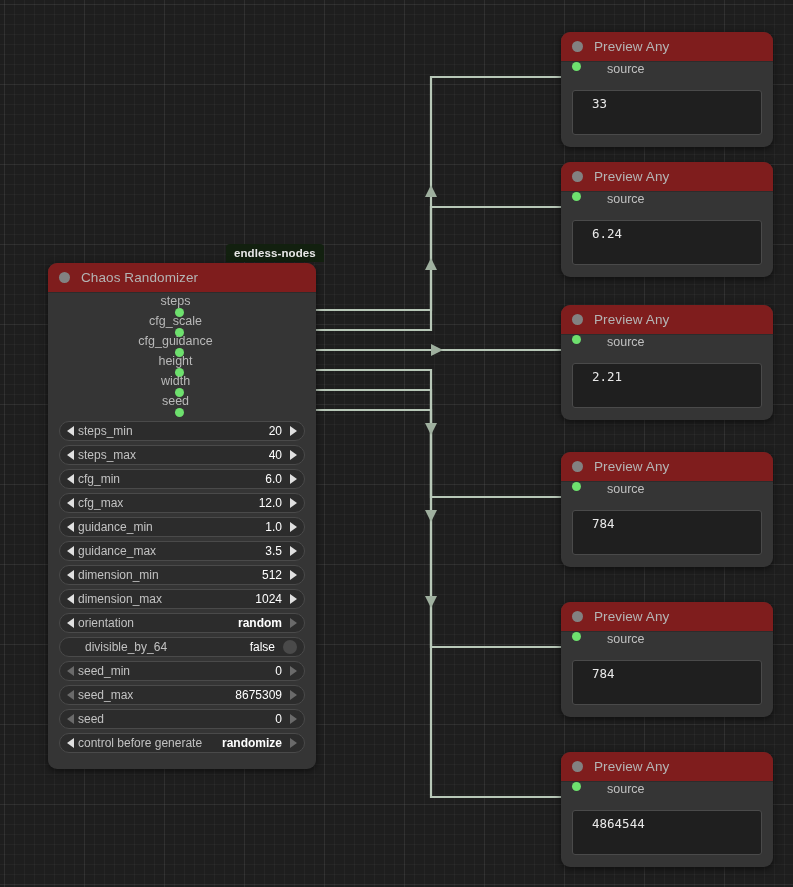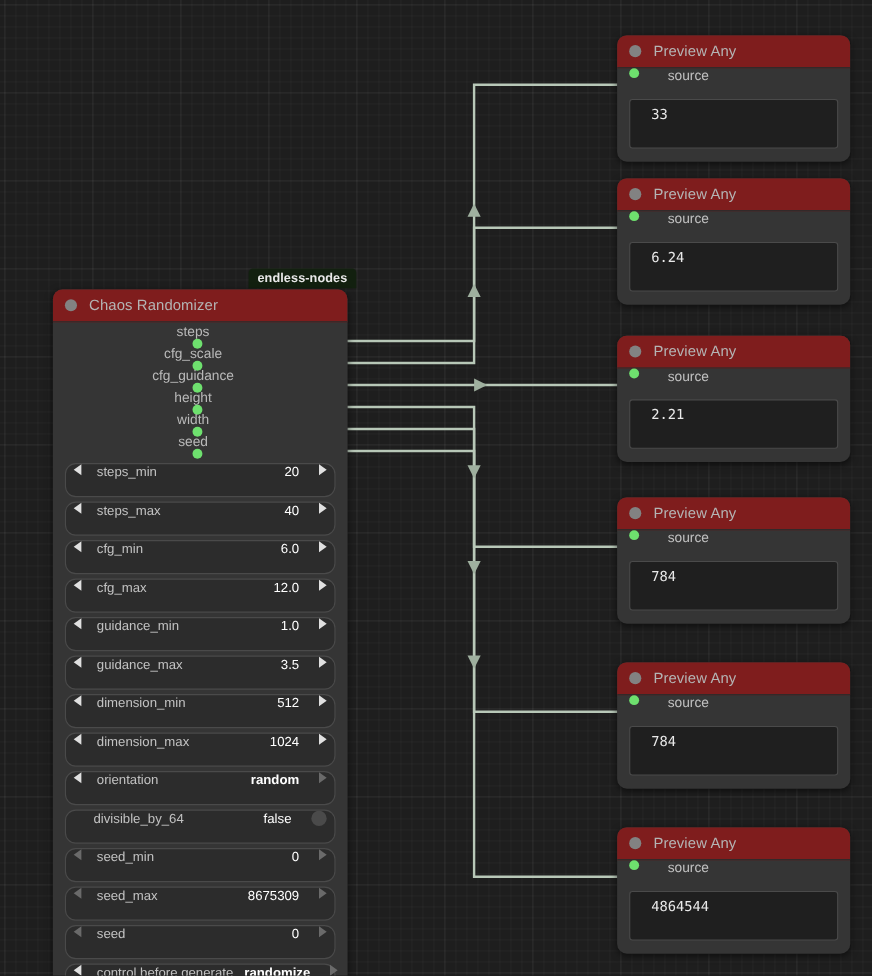--- a/index.html
+++ b/index.html
@@ -92,30 +92,29 @@
   }
   .slot-dot {
     width: 9px; height: 9px; border-radius: 50%;
     background: #6ee06e;
     flex: 0 0 auto;
   }
 
   .widgets { padding: 4px 11px 12px 11px; }
   .widget {
     position: relative;
-    height: 31px;
+    height: 20px;
     margin-bottom: 4px;
     border-radius: 10px;
     background: #2c2c2c;
     border: 1px solid #4a4a4a;
     display: flex;
-    align-items: flex-start;
+    align-items: center;
     box-sizing: border-box;
     padding: 0 7px;
-    gap: 10px;
   }
   .wl {
     color: #c2c2c2;
     font-size: 12px;
     white-space: nowrap;
     margin-left: 4px;
   }
   .wv {
     color: #ffffff;
     font-size: 12px;

